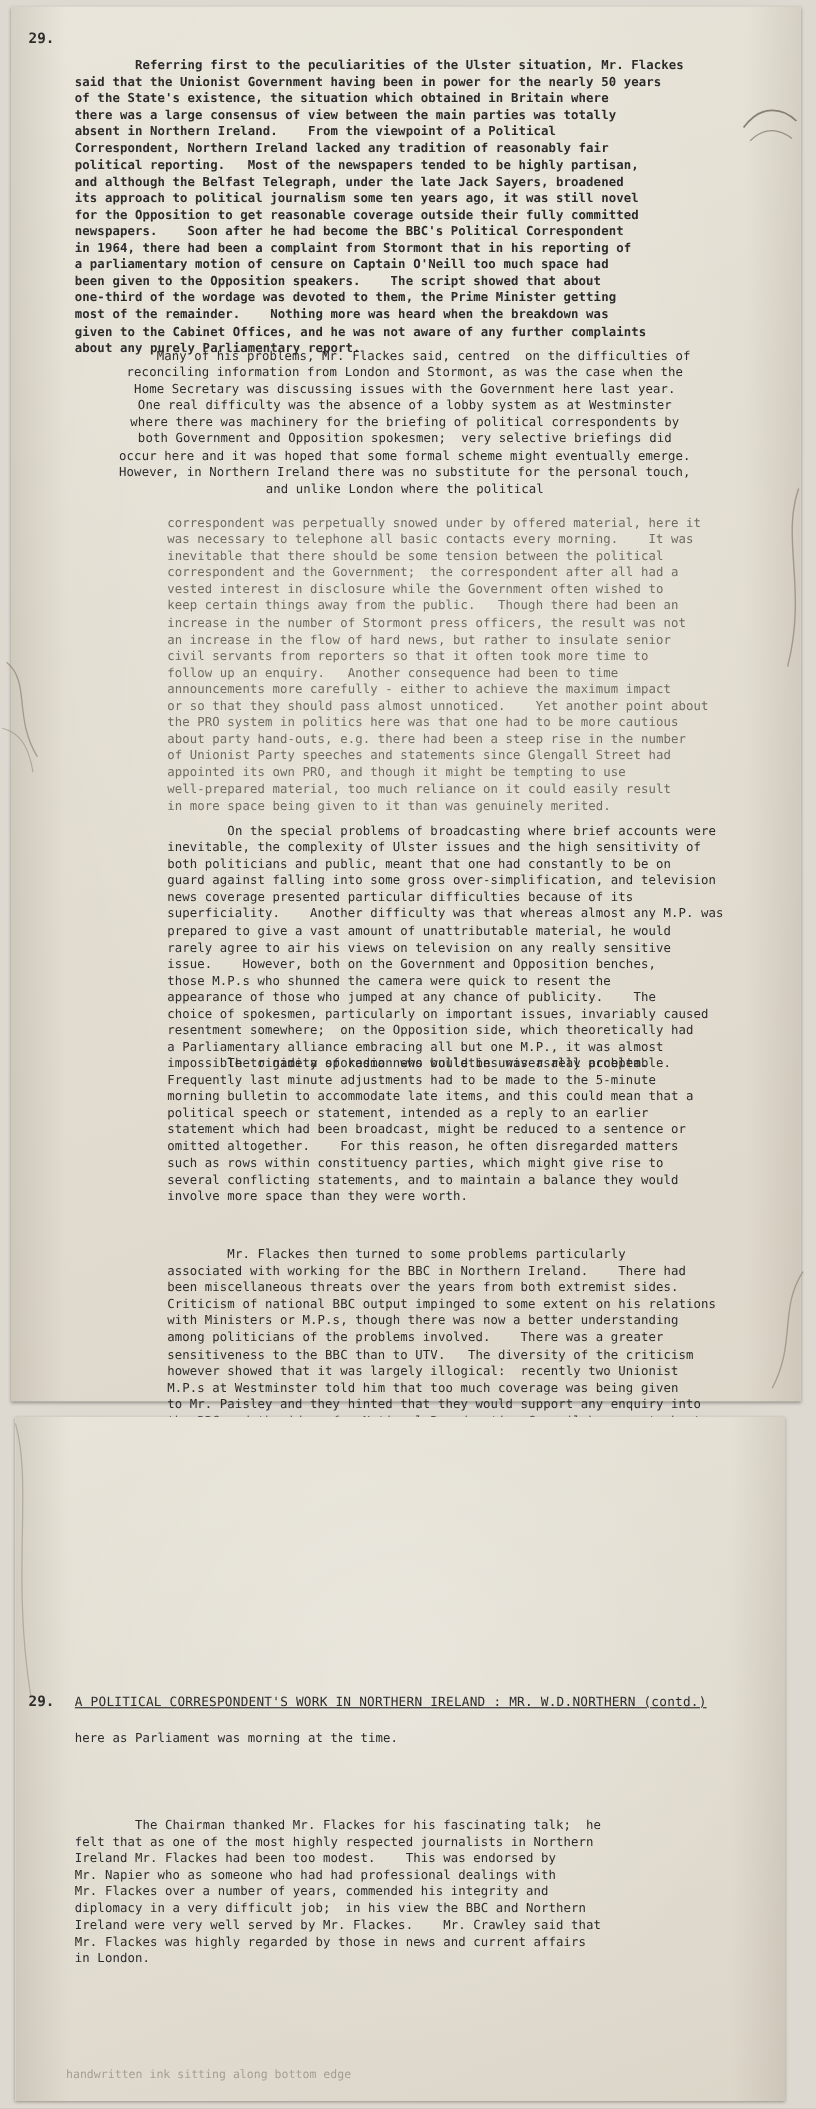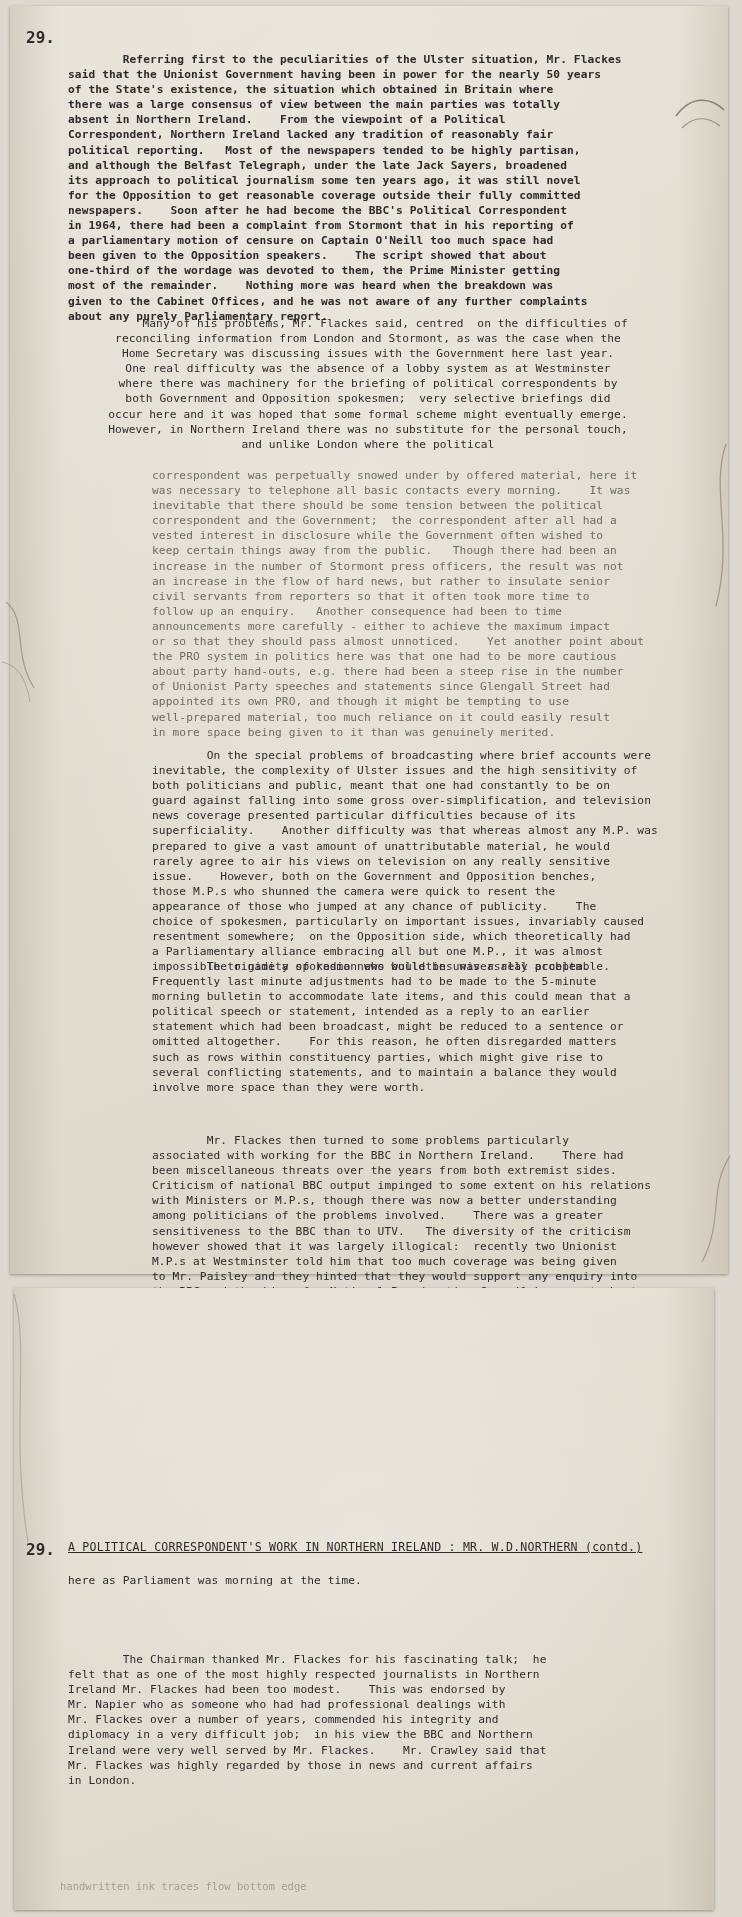--- a/index.html
+++ b/index.html
@@ -51,21 +51,21 @@
   .txt {
     position: absolute;
     white-space: pre-wrap;
     font-size: 11.2px;
     line-height: 15.1px;
     letter-spacing: 0.1px;
   }
 
   .page-num {
     position: absolute;
-    font-size: 16px;
+    font-size: 13px;
     font-weight: bold;
   }
   .head-title {
     position: absolute;
     font-size: 11.6px;
     text-decoration: underline;
     letter-spacing: 0.2px;
   }
 
   .faded {
@@ -212,21 +212,21 @@
   <div class="txt" style="left:68px; top:1652px; width:600px;">        The Chairman thanked Mr. Flackes for his fascinating talk;  he
 felt that as one of the most highly respected journalists in Northern
 Ireland Mr. Flackes had been too modest.    This was endorsed by
 Mr. Napier who as someone who had had professional dealings with
 Mr. Flackes over a number of years, commended his integrity and
 diplomacy in a very difficult job;  in his view the BBC and Northern
 Ireland were very well served by Mr. Flackes.    Mr. Crawley said that
 Mr. Flackes was highly regarded by those in news and current affairs
 in London.</div>
 
-  <div class="bottom-ghost">handwritten ink traces flow bottom edge</div>
+  <div class="bottom-ghost">handwritten ink sitting along bottom edge</div>
 
   <svg class="mark" style="left:672px; top:88px;" width="60" height="60">
     <path d="M4 28 C 20 6, 40 10, 52 22" stroke="#6a6256" stroke-width="1.6" fill="none" opacity="0.75"></path>
     <path d="M10 40 C 24 26, 38 30, 48 38" stroke="#6a6256" stroke-width="1.2" fill="none" opacity="0.6"></path>
   </svg>
 
   <svg class="mark" style="left:700px; top:440px;" width="42" height="170">
     <path d="M26 4 C 10 50, 34 96, 16 166" stroke="#7a6f5e" stroke-width="1.3" fill="none" opacity="0.55"></path>
   </svg>
 

